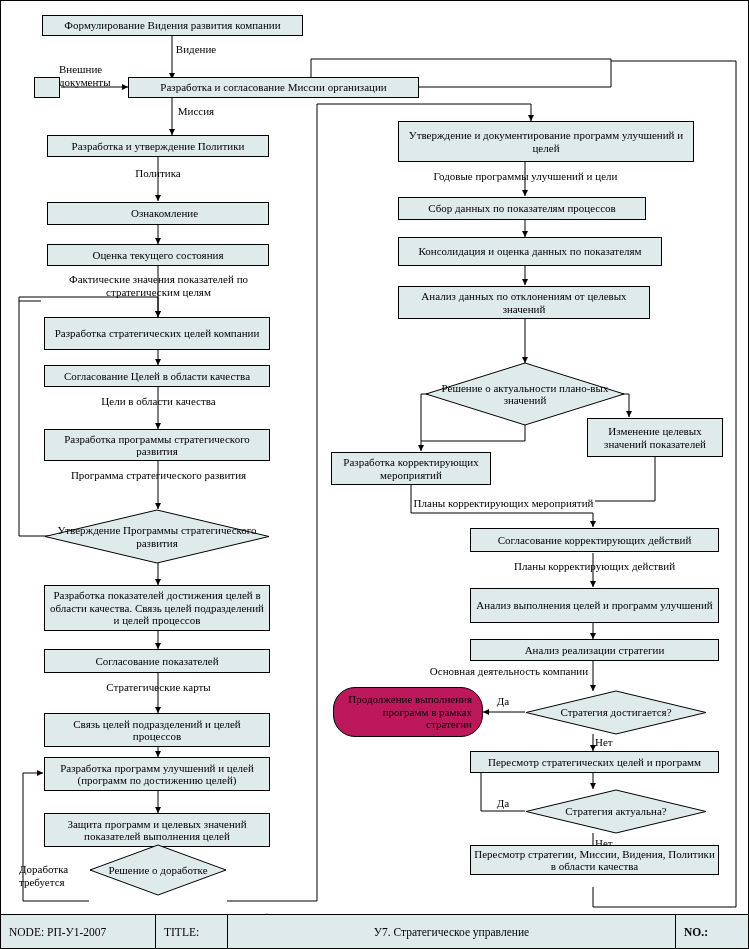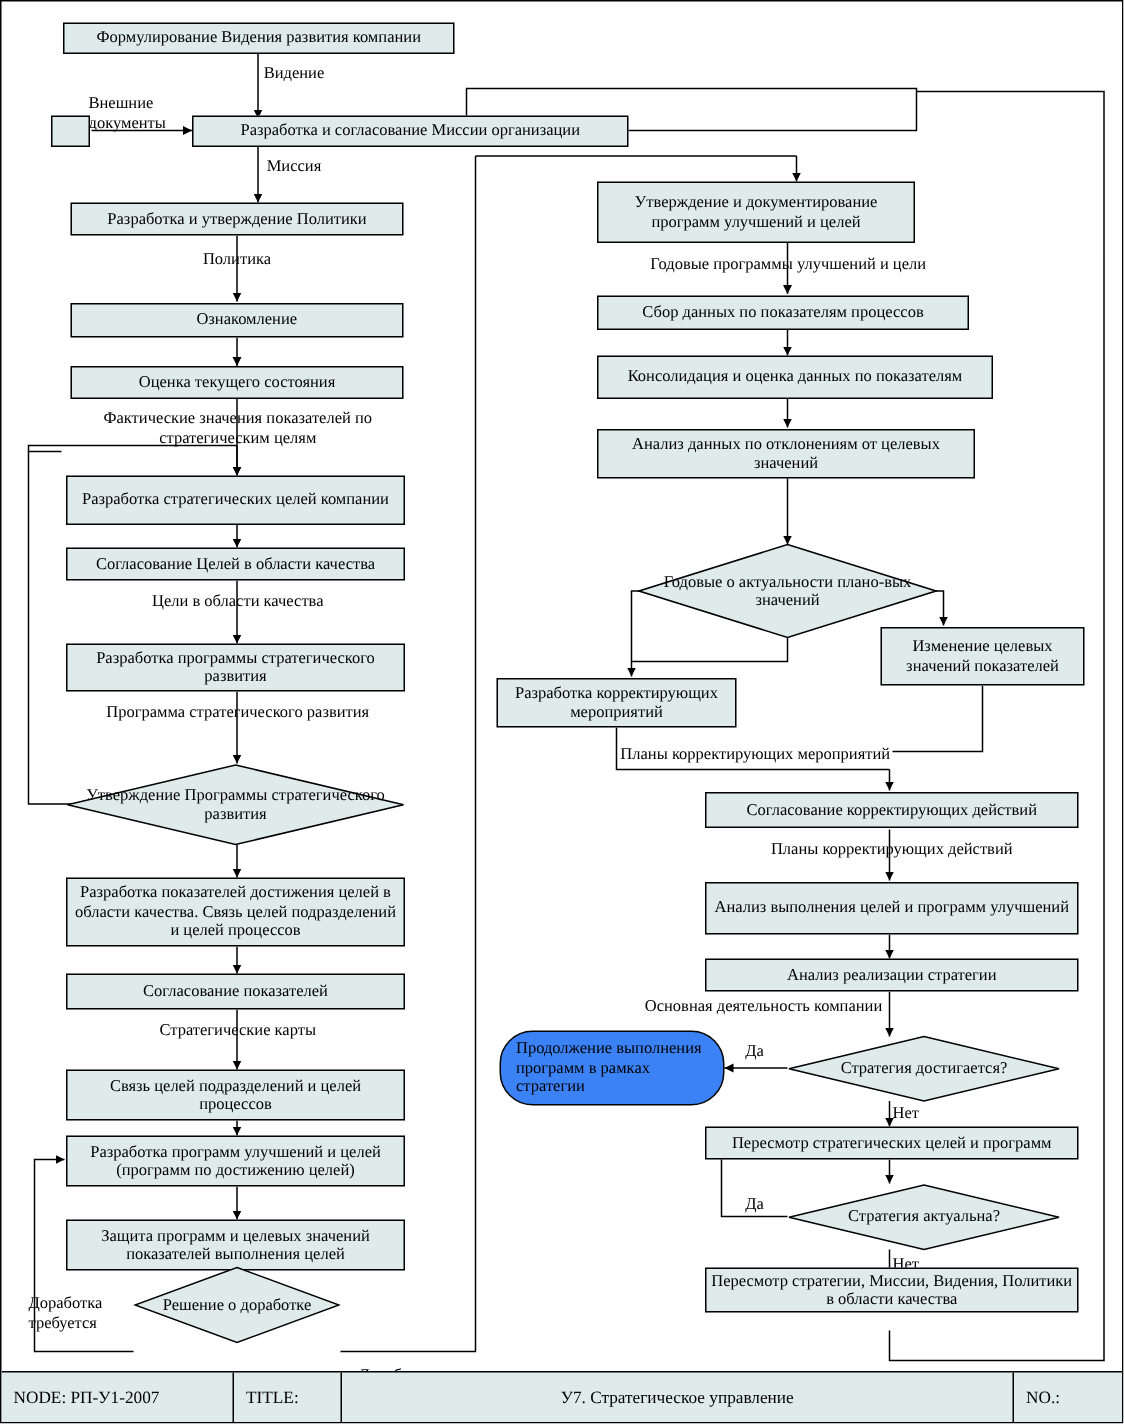--- a/index.html
+++ b/index.html
@@ -53,28 +53,28 @@
     display: flex;
     align-items: center;
     justify-content: center;
     text-align: center;
     font-size: 11px;
     line-height: 12.5px;
     color: #000;
   }
   .rbox {
     position: absolute;
-    background: #3b82f6;
+    background: #be185d;
     border: 1px solid #000;
     border-radius: 22px;
     box-sizing: border-box;
     display: flex;
     align-items: center;
     justify-content: center;
-    text-align: left;
+    text-align: right;
     font-size: 11px;
     line-height: 12.5px;
   }
   svg.lines {
     position: absolute;
     left: 0; top: 0;
     width: 749px;
     height: 949px;
     pointer-events: none;
   }
@@ -93,21 +93,21 @@
   }
   .footer .cell {
     display: flex;
     align-items: center;
     padding: 0 8px;
     box-sizing: border-box;
   }
   .footer .c1 { width: 155px; border-right: 1px solid #000; }
   .footer .c2 { width: 72px; border-right: 1px solid #000; }
   .footer .c3 { flex: 1; justify-content: center; border-right: 1px solid #000; }
-  .footer .c4 { width: 72px; }
+  .footer .c4 { width: 72px; font-weight: bold; }
 </style>
 </head>
 <body>
 
 <div id="page">
 
   <svg class="lines" xmlns="http://www.w3.org/2000/svg">
     <defs>
       <marker id="arr" markerWidth="8" markerHeight="8" refX="6" refY="3" orient="auto" markerUnits="strokeWidth">
         <path d="M0,0 L6,3 L0,6 z" fill="#000"></path>
@@ -302,21 +302,21 @@
 
   <div class="diamond" style="left:88px; top:843px; width:138px; height:52px;">
     <svg width="138" height="52" viewBox="0 0 138 52" xmlns="http://www.w3.org/2000/svg">
       <polygon points="69,1 137,26 69,51 1,26" fill="#dfeaea" stroke="#000" stroke-width="1"></polygon>
     </svg>
     <div class="dlabel">
         <span>Решение о доработке</span>
       </div>
   </div>
 
-  <div class="box" style="left:397px; top:120px; width:212px; height:41px;">
+  <div class="box" style="left:397px; top:120px; width:296px; height:41px;">
     <span>Утверждение и документирование программ улучшений и целей</span>
   </div>
 
   <div class="plain" style="left:397px; top:169px; width:255px;">
     <span>Годовые программы улучшений и цели</span>
   </div>
 
   <div class="box" style="left:397px; top:196px; width:248px; height:23px;">
     <span>Сбор данных по показателям процессов</span>
   </div>
@@ -328,21 +328,21 @@
   <div class="box" style="left:397px; top:285px; width:252px; height:33px;">
     <span>Анализ данных по отклонениям от целевых значений</span>
   </div>
 
 
   <div class="diamond" style="left:424px; top:361px; width:200px; height:64px;">
     <svg width="200" height="64" viewBox="0 0 200 64" xmlns="http://www.w3.org/2000/svg">
       <polygon points="100,1 199,32 100,63 1,32" fill="#dfeaea" stroke="#000" stroke-width="1"></polygon>
     </svg>
     <div class="dlabel">
-        <span>Годовые о актуальности плано-вых значений</span>
+        <span>Решение о актуальности плано-вых значений</span>
       </div>
   </div>
 
   <div class="box" style="left:586px; top:417px; width:136px; height:39px;">
     <span>Изменение целевых значений показателей</span>
   </div>
 
   <div class="box" style="left:330px; top:451px; width:160px; height:33px;">
     <span>Разработка корректирующих мероприятий</span>
   </div>

